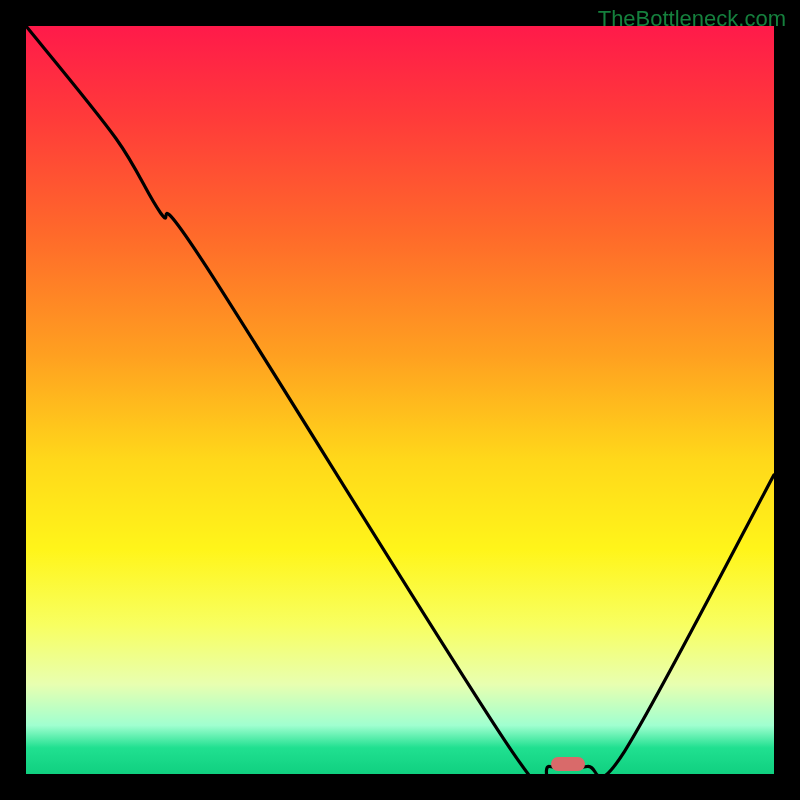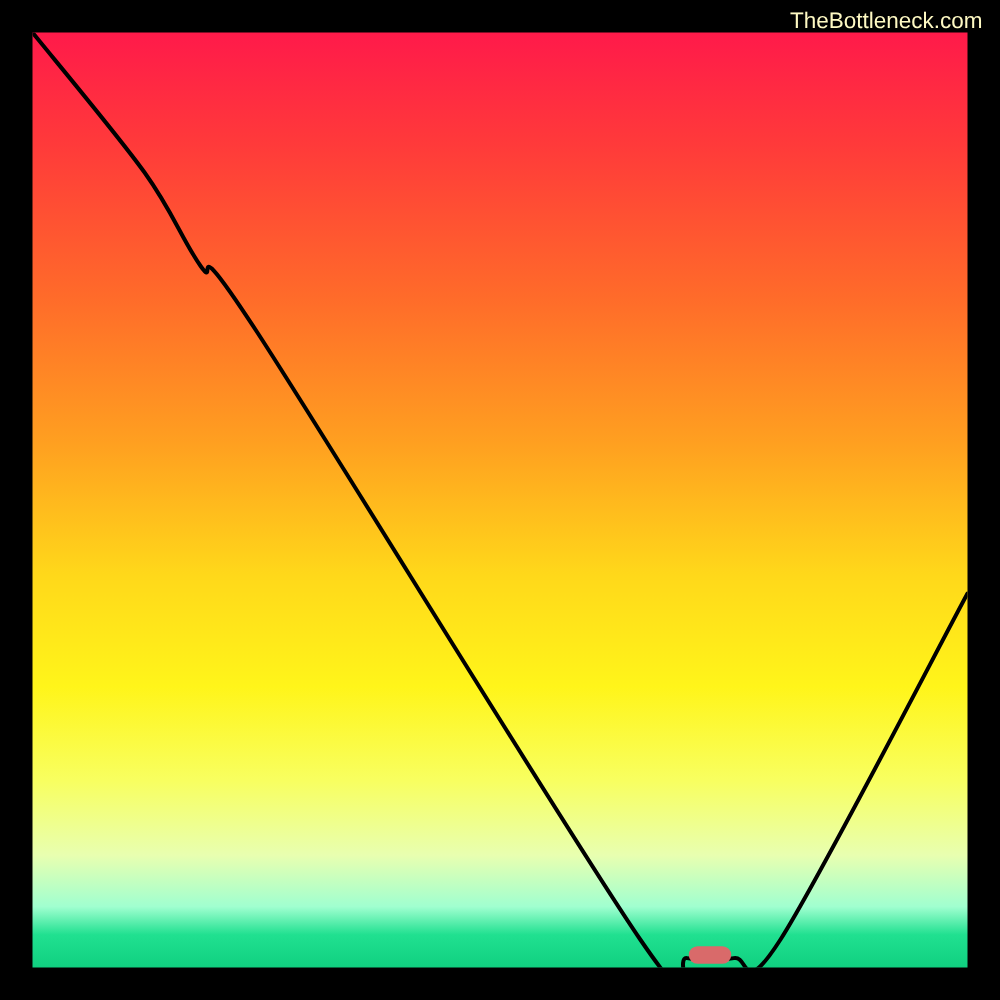--- a/index.html
+++ b/index.html
@@ -8,22 +8,22 @@
     width: 800px;
     height: 800px;
     background: #000;
     position: relative;
     font-family: Arial, sans-serif;
   }
   .watermark {
     position: absolute;
     top: 6px;
     right: 14px;
-    color: #fef9c3;
-    font-size: 18px;
+    color: #15803d;
+    font-size: 22px;
     z-index: 10;
     margin-left: 17px;
   }
   .plot-area {
     position: absolute;
     left: 26px;
     top: 26px;
     width: 748px;
     height: 748px;
     background: linear-gradient(to bottom,

